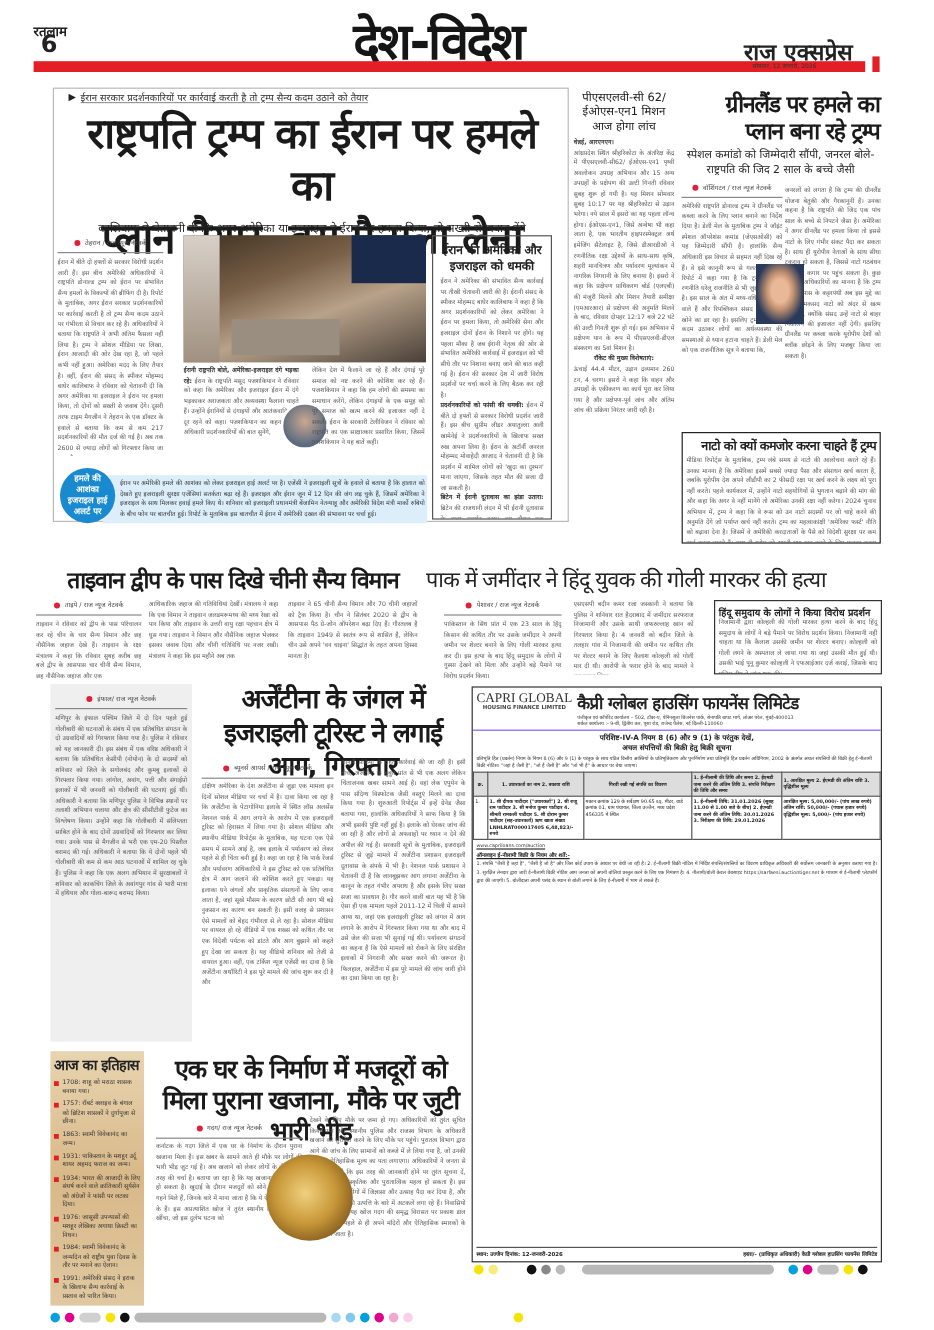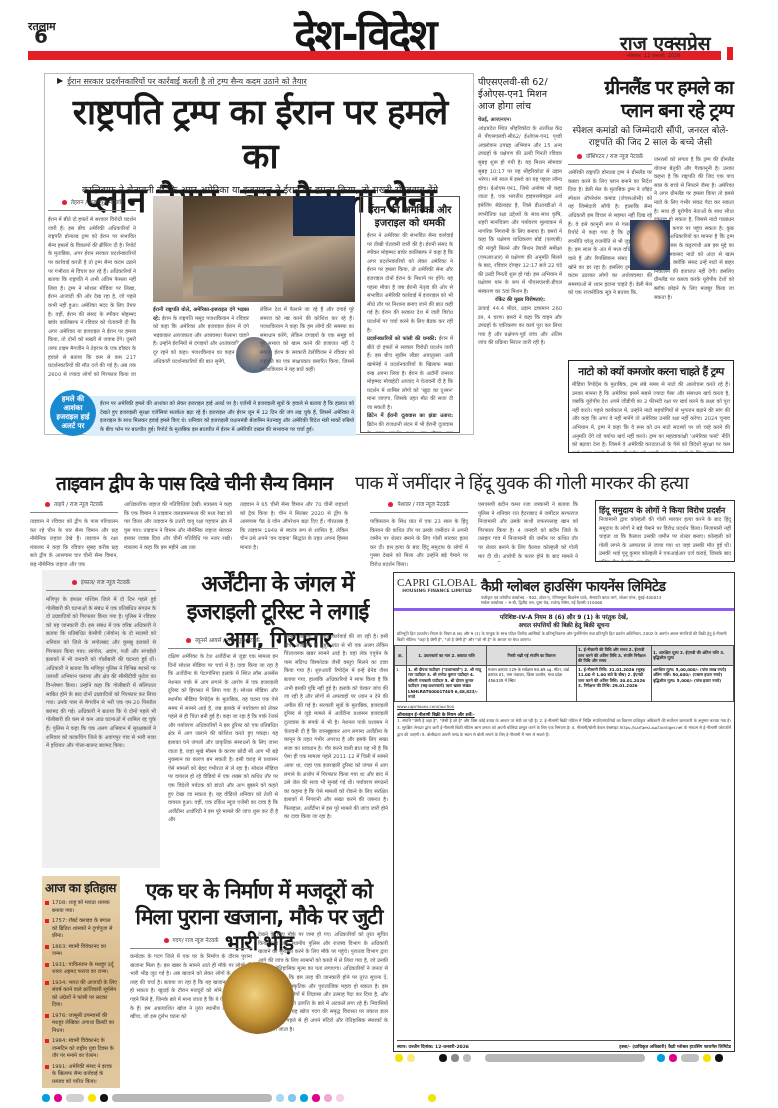--- a/index.html
+++ b/index.html
@@ -69,21 +69,21 @@
 
   <div class="abs box" style="left:360px;top:196px;width:100px;height:237px;padding:6px;overflow:hidden">
     <div style="font-size:10px;line-height:13px;text-align:center;font-weight:bold;color:#222">ईरान की अमेरिका और इजराइल को धमकी</div>
     <div class="body-text" style="margin-top:2px">ईरान ने अमेरिका की संभावित सैन्य कार्रवाई पर तीखी चेतावनी जारी की है। ईरानी संसद के स्पीकर मोहम्मद बाघेर कालिबाफ ने कहा है कि अगर प्रदर्शनकारियों को लेकर अमेरिका ने ईरान पर हमला किया, तो अमेरिकी सेना और इजराइल दोनों ईरान के निशाने पर होंगे। यह पहला मौका है जब ईरानी नेतृत्व की ओर से संभावित अमेरिकी कार्रवाई में इजराइल को भी सीधे तौर पर निशाना बनाए जाने की बात कही गई है। ईरान की सरकार देश में जारी विरोध प्रदर्शनों पर चर्चा करने के लिए बैठक कर रही है।</div>
     <div class="body-text"><b style="color:#333">प्रदर्शनकारियों को फांसी की धमकी:</b> <span>ईरान में बीते दो हफ्तों से सरकार विरोधी प्रदर्शन जारी हैं। इस बीच सुप्रीम लीडर अयातुल्ला अली खामेनेई ने प्रदर्शनकारियों के खिलाफ सख्त रुख अपना लिया है। ईरान के अटॉर्नी जनरल मोहम्मद मोवाहेदी आजाद ने चेतावनी दी है कि प्रदर्शन में शामिल लोगों को 'खुदा का दुश्मन' माना जाएगा, जिसके तहत मौत की सजा दी जा सकती है।</span></div>
     <div class="body-text"><b style="color:#333">ब्रिटेन में ईरानी दूतावास का झंडा उतारा:</b> <span>ब्रिटेन की राजधानी लंदन में भी ईरानी दूतावास के बाहर प्रदर्शन हुआ। इस दौरान एक प्रदर्शनकारी ने ईरानी दूतावास का इस्लामी गणराज्य का झंडा हटाकर 1979 की इस्लामी क्रांति से पहले इस्तेमाल होने वाला झंडा फहरा दिया।</span></div>
   </div>
 </section>
 
 <section class="abs" style="left:478px;top:76px;width:84px;height:380px;overflow:hidden">
-  <div style="font-size:9.5px;line-height:12px;color:#222">पीएसएलवी-सी 62/ ईओएस-एन1 मिशन आज होगा लांच</div>
+  <div style="font-size:9.5px;line-height:12px;text-align:center;color:#222">पीएसएलवी-सी 62/ ईओएस-एन1 मिशन आज होगा लांच</div>
   <div class="body-text" style="margin-top:3px;font-weight:bold;color:#444">चेन्नई, आरएनएन।</div>
   <div class="body-text">आंध्रप्रदेश स्थित श्रीहरिकोटा के अंतरिक्ष केंद्र में पीएसएलवी-सी62/ ईओएस-एन1 पृथ्वी अवलोकन उपग्रह अभियान और 15 अन्य उपग्रहों के प्रक्षेपण की उल्टी गिनती रविवार सुबह शुरू हो गयी है। यह मिशन सोमवार सुबह 10:17 पर यह श्रीहरिकोटा से उड़ान भरेगा। नये साल में इसरो का यह पहला लॉन्च होगा। ईओएस-एन1, जिसे अन्वेषा भी कहा जाता है, एक भारतीय हाइपरस्पेक्ट्रल अर्थ इमेजिंग सैटेलाइट है, जिसे डीआरडीओ ने रणनीतिक रक्षा उद्देश्यों के साथ-साथ कृषि, शहरी मानचित्रण और पर्यावरण मूल्यांकन में नागरिक निगरानी के लिए बनाया है। इसरो ने कहा कि प्रक्षेपण प्राधिकरण बोर्ड (एलएबी) की मंजूरी मिलने और मिशन तैयारी समीक्षा (एमआरआर) से प्रक्षेपण की अनुमति मिलने के बाद, रविवार दोपहर 12:17 बजे 22 घंटे की उल्टी गिनती शुरू हो गई। इस अभियान में प्रक्षेपण यान के रूप में पीएसएलवी-डीएल संस्करण का 5वां मिशन है।</div>
   <div class="body-text" style="font-weight:bold;color:#333;text-align:center">रॉकेट की मुख्य विशेषताएं:</div>
   <div class="body-text">ऊंचाई 44.4 मीटर, उड़ान द्रव्यमान 260 टन, 4 चरण। इसरो ने कहा कि वाहन और उपग्रहों के एकीकरण का कार्य पूरा कर लिया गया है और प्रक्षेपण-पूर्व जांच और अंतिम जांच की प्रक्रिया निरंतर जारी रही है।</div>
 </section>
 
 <section>
   <h2 class="abs hl" style="left:568px;top:76px;width:165px;font-size:19px;line-height:23px;text-align:right;letter-spacing:-1px">ग्रीनलैंड पर हमले का प्लान बना रहे ट्रम्प</h2>
   <div class="abs" style="left:568px;top:124px;width:165px;font-size:9px;line-height:12px;text-align:center;color:#222">स्पेशल कमांडो को जिम्मेदारी सौंपी, जनरल बोले-राष्ट्रपति की जिद 2 साल के बच्चे जैसी</div>
   <div class="abs" style="left:568px;top:152px;width:84px">
@@ -92,21 +92,21 @@
         <span>वॉशिंगटन / राज न्यूज नेटवर्क</span>
       </div>
     <div class="body-text" style="margin-top:3px;height:190px;overflow:hidden">अमेरिकी राष्ट्रपति डोनाल्ड ट्रम्प ने ग्रीनलैंड पर कब्जा करने के लिए प्लान बनाने का निर्देश दिया है। डेली मेल के मुताबिक ट्रम्प ने जॉइंट स्पेशल ऑपरेशंस कमांड (जेएसओसी) को यह जिम्मेदारी सौंपी है। हालांकि सैन्य अधिकारी इस विचार से सहमत नहीं दिख रहे हैं। वे इसे कानूनी रूप से गलत मानते हैं। रिपोर्ट में कहा गया है कि ट्रम्प की यह रणनीति घरेलू राजनीति से भी जुड़ी हो सकती है। इस साल के अंत में मध्य-वधि चुनाव होने वाले हैं और रिपब्लिकन संसद पर नियंत्रण खोने का डर रहा है। इसलिए ट्रम्प कोई बड़ा कदम उठाकर लोगों का अर्थव्यवस्था की समस्याओं से ध्यान हटाना चाहते हैं। डेली मेल को एक राजनीतिक सूत्र ने बताया कि,</div>
   </div>
   <div class="abs" style="left:654px;top:155px;width:80px;height:190px;overflow:hidden">
     <div class="body-text">जनरलों को लगता है कि ट्रम्प की ग्रीनलैंड योजना बेतुकी और गैरकानूनी है। उनका कहना है कि राष्ट्रपति की जिद एक पांच साल के बच्चे से निपटने जैसा है। अमेरिका ने अगर ग्रीनलैंड पर हमला किया तो इससे नाटो के लिए गंभीर संकट पैदा कर सकता है। साथ ही यूरोपीय नेताओं के साथ सीधा टकराव हो सकता है, जिससे नाटो गठबंधन टूटने की कगार पर पहुंच सकता है। कुछ यूरोपीय अधिकारियों का मानना है कि ट्रम्प के आसपास के कट्टरपंथी अब इस मुद्दे का असली मकसद नाटो को अंदर से खत्म करना है, क्योंकि संसद उन्हें नाटो से बाहर निकालने की इजाजत नहीं देगी। इसलिए ग्रीनलैंड पर कब्जा करके यूरोपीय देशों को ब्लॉक छोड़ने के लिए मजबूर किया जा सकता है।</div>
   </div>
   <div class="abs" style="left:630px;top:220px;width:40px;height:50px;background:radial-gradient(ellipse at 50% 45%,#e8b898 25%,#c09070 40%,#2a3a5a 70%)"></div>
 
   <div class="abs box" style="left:568px;top:360px;width:166px;height:93px;padding:3px;overflow:hidden;border-color:#222">
-    <div style="font-size:10.5px;text-align:center;font-weight:bold;color:#222;letter-spacing:-0.5px">नाटो को क्यों कमजोर करना चाहते हैं ट्रम्प</div>
+    <div style="font-size:10.5px;text-align:right;font-weight:bold;color:#222;letter-spacing:-0.5px">नाटो को क्यों कमजोर करना चाहते हैं ट्रम्प</div>
     <div class="body-text" style="margin-top:2px">मीडिया रिपोर्ट्स के मुताबिक, ट्रम्प लंबे समय से नाटो की आलोचना करते रहे हैं। उनका मानना है कि अमेरिका इसमें सबसे ज्यादा पैसा और संसाधन खर्च करता है, जबकि यूरोपीय देश अपने जीडीपी का 2 फीसदी रक्षा पर खर्च करने के लक्ष्य को पूरा नहीं करते। पहले कार्यकाल में, उन्होंने नाटो सहयोगियों से भुगतान बढ़ाने की मांग की और कहा कि अगर वे नहीं मानेंगे तो अमेरिका उनकी रक्षा नहीं करेगा। 2024 चुनाव अभियान में, ट्रम्प ने कहा कि वे रूस को उन नाटो सदस्यों पर जो चाहे करने की अनुमति देंगे जो पर्याप्त खर्च नहीं करते। ट्रम्प का महत्वाकांक्षी 'अमेरिका फर्स्ट' नीति को बढ़ावा देना है। जिसमें वे अमेरिकी करदाताओं के पैसे को विदेशी सुरक्षा पर कम खर्च करना चाहते हैं। साथ ही यूरोप को अपनी रक्षा खुद करने के लिए मजबूर करना चाहते हैं।</div>
   </div>
 </section>
 
 <section>
   <h2 class="abs hl" style="left:44px;top:470px;width:300px;font-size:19px;text-align:center;letter-spacing:-1px">ताइवान द्वीप के पास दिखे चीनी सैन्य विमान</h2>
   <div class="abs" style="left:30px;top:500px;width:88px">
     <div class="byline">
         <span class="dot"></span>
         <span>ताइपे / राज न्यूज नेटवर्क</span>
@@ -147,21 +147,21 @@
     <div class="byline">
         <span class="dot"></span>
         <span>ब्यूनर्स आयर्स / राज न्यूज नेटवर्क</span>
       </div>
     <div class="body-text" style="margin-top:3px;height:220px;overflow:hidden">दक्षिण अमेरिका के देश अर्जेंटीना से जुड़ा एक मामला इन दिनों सोशल मीडिया पर चर्चा में है। दावा किया जा रहा है कि अर्जेंटीना के पेटागोनिया इलाके में स्थित लॉस अलर्सेस नेशनल पार्क में आग लगाने के आरोप में एक इजराइली टूरिस्ट को हिरासत में लिया गया है। सोशल मीडिया और स्थानीय मीडिया रिपोर्ट्स के मुताबिक, यह घटना एक ऐसे समय में सामने आई है, जब इलाके में पर्यावरण को लेकर पहले से ही चिंता बनी हुई है। कहा जा रहा है कि पार्क रेंजर्स और पर्यावरण अधिकारियों ने इस टूरिस्ट को एक प्रतिबंधित क्षेत्र में आग जलाने की कोशिश करते हुए पकड़ा। यह इलाका घने जंगलों और प्राकृतिक संसाधनों के लिए जाना जाता है, जहां सूखे मौसम के कारण छोटी सी आग भी बड़े नुकसान का कारण बन सकती है। इसी वजह से प्रशासन ऐसे मामलों को बेहद गंभीरता से ले रहा है। सोशल मीडिया पर वायरल हो रहे वीडियो में एक शख्स को कथित तौर पर एक विदेशी पर्यटक को डांटते और आग बुझाने को कहते हुए देखा जा सकता है। यह वीडियो शनिवार को तेजी से वायरल हुआ। वहीं, एक टर्किश न्यूज एजेंसी का दावा है कि अर्जेंटीना अथॉरिटी ने इस पूरे मामले की जांच शुरू कर दी है और</div>
   </div>
   <div class="abs body-text" style="left:284px;top:632px;width:104px;height:230px;overflow:hidden">कानूनी प्रक्रिया के तहत कार्रवाई की जा रही है। इसी बीच, अर्जेंटीना के चुबुत प्रांत से भी एक अलग लेकिन चिंताजनक खबर सामने आई है। वहां लेक एपुयेन के पास संदिग्ध विस्फोटक जैसी वस्तुएं मिलने का दावा किया गया है। शुरुआती रिपोर्ट्स में इन्हें ग्रेनेड जैसा बताया गया, हालांकि अधिकारियों ने साफ किया है कि अभी इसकी पुष्टि नहीं हुई है। इलाके को घेरकर जांच की जा रही है और लोगों से अफवाहों पर ध्यान न देने की अपील की गई है। सरकारी सूत्रों के मुताबिक, इजराइली टूरिस्ट से जुड़े मामले में अर्जेंटीना प्रशासन इजराइली दूतावास के संपर्क में भी है। नेशनल पार्क प्रशासन ने चेतावनी दी है कि जानबूझकर आग लगाना अर्जेंटीना के कानून के तहत गंभीर अपराध है और इसके लिए सख्त सजा का प्रावधान है। गौर करने वाली बात यह भी है कि ऐसा ही एक मामला पहले 2011-12 में चिली में सामने आया था, जहां एक इजराइली टूरिस्ट को जंगल में आग लगाने के आरोप में गिरफ्तार किया गया था और बाद में उसे जेल की सजा भी सुनाई गई थी। पर्यावरण संगठनों का कहना है कि ऐसे मामलों को रोकने के लिए संरक्षित इलाकों में निगरानी और सख्त करने की जरूरत है। फिलहाल, अर्जेंटीना में इस पूरे मामले की जांच जारी होने का दावा किया जा रहा है।</div>
 </section>
 
 <section class="abs" style="left:393px;top:572px;width:342px;height:480px;border:1px solid #333;overflow:hidden;background:#fff">
-  <div style="display:flex;border-bottom:3px solid #8b5cf6;padding:3px">
+  <div style="display:flex;border-bottom:1px solid #8b5cf6;padding:3px">
     <div style="width:80px;text-align:center">
       <div style="font-family:'Liberation Serif',serif;font-size:11px;color:#333">CAPRI GLOBAL</div>
       <div style="font-size:4.5px;font-weight:bold;color:#444">HOUSING FINANCE LIMITED</div>
     </div>
     <div style="flex:1;padding-left:4px">
       <div style="font-size:14px;font-weight:bold;color:#222;letter-spacing:-0.5px">कैप्री ग्लोबल हाउसिंग फायनेंस लिमिटेड</div>
       <div style="font-size:4px;color:#333">पंजीकृत एवं कॉर्पोरेट कार्यालय – 502, टॉवर-ए, पेनिनसुला बिजनेस पार्क, सेनापति बापट मार्ग, लोअर परेल, मुंबई-400013</div>
       <div style="font-size:4px;color:#333">सर्कल कार्यालय :- 9-बी, द्वितीय तल, पूसा रोड, राजेन्द्र पैलेस, नई दिल्ली-110060</div>
     </div>
   </div>

